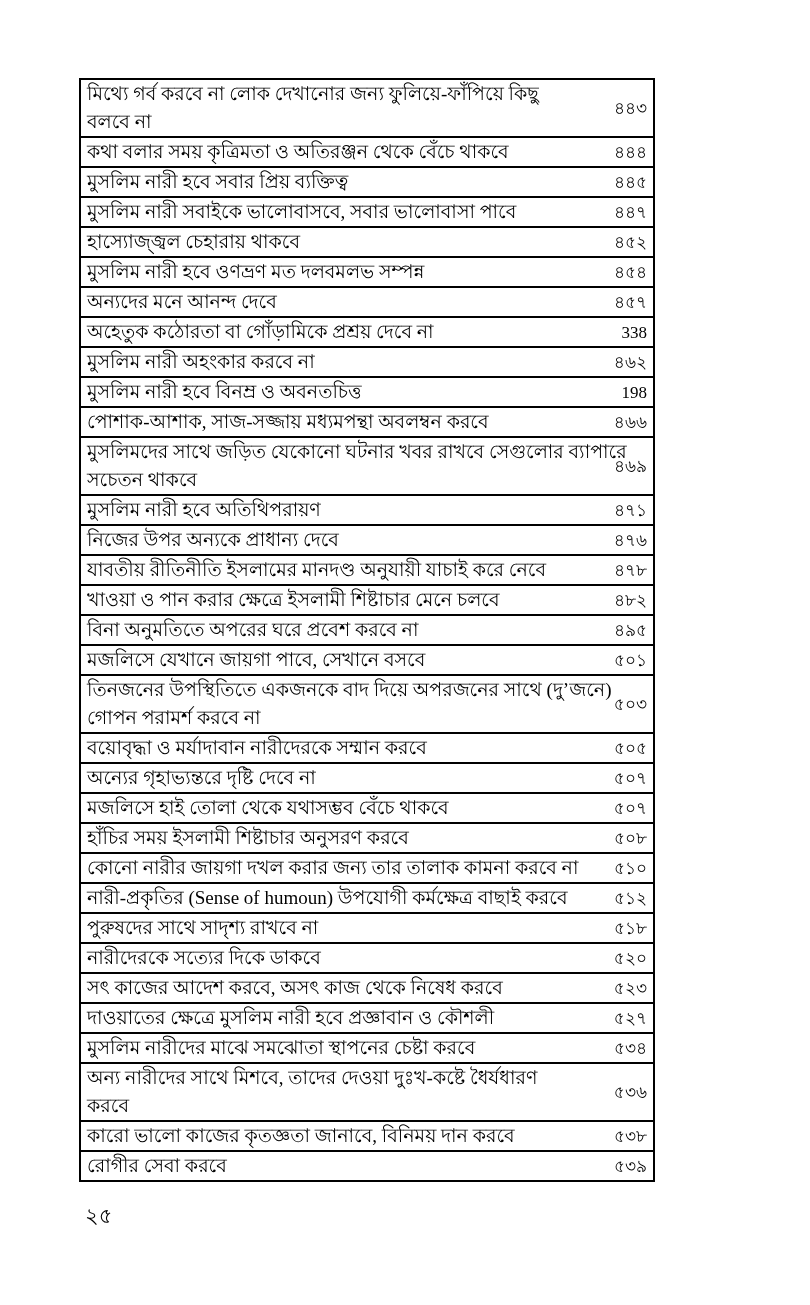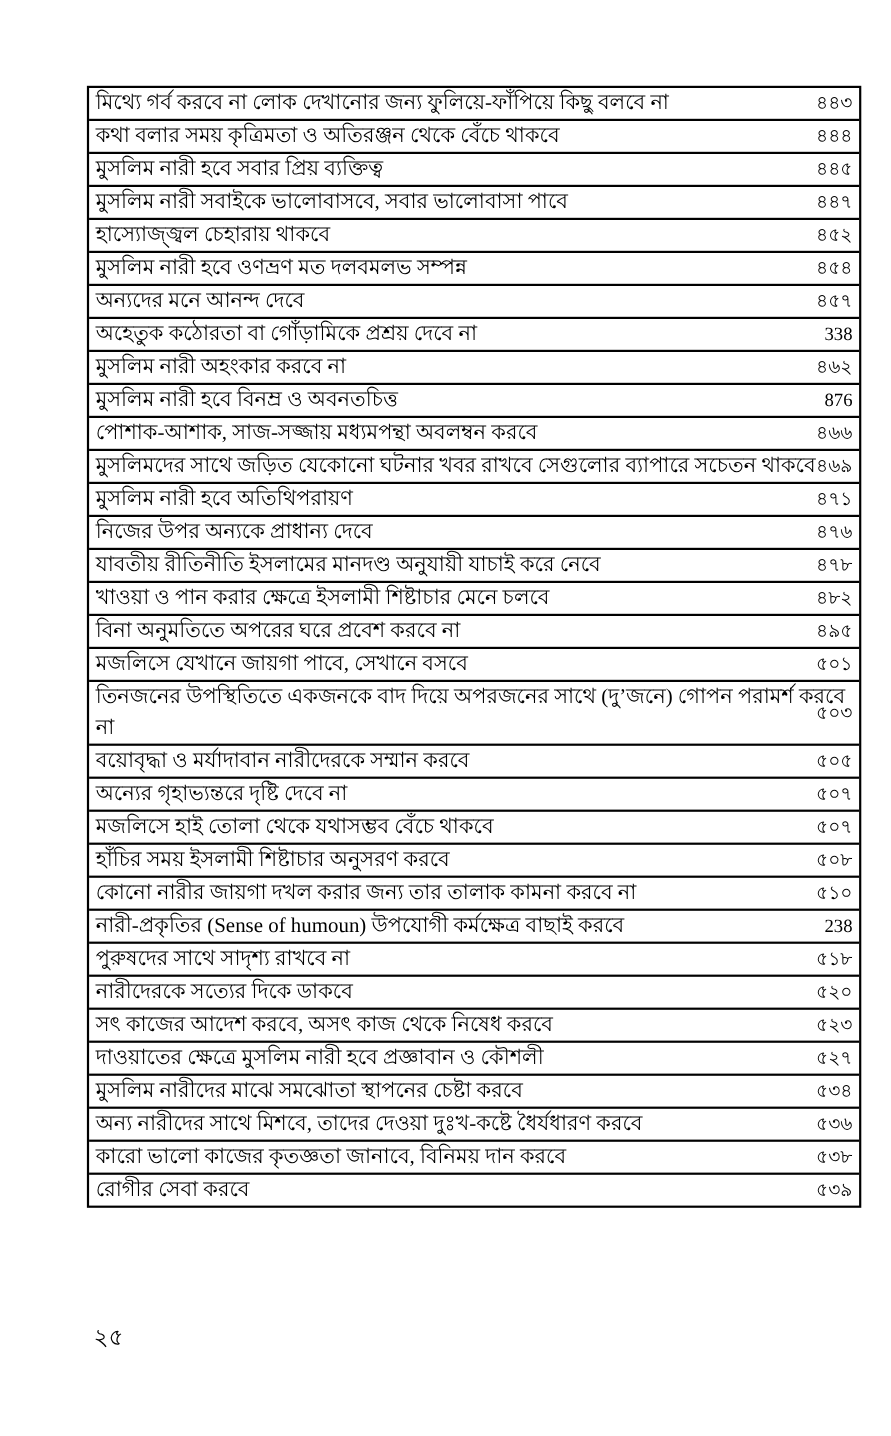--- a/index.html
+++ b/index.html
@@ -12,21 +12,21 @@
     width: 810px;
     height: 1305px;
     font-family: "Liberation Serif", serif;
     color: #000000;
     overflow: hidden;
   }
   .toc-table {
     position: absolute;
     left: 79px;
     top: 78px;
-    width: 704px;
+    width: 576px;
     border: 2px solid #000000;
     box-sizing: border-box;
     background: #ffffff;
   }
   .toc-row {
     position: relative;
     border-bottom: 2px solid #000000;
     min-height: 28px;
     box-sizing: content-box;
   }
@@ -112,21 +112,21 @@
     <div class="toc-page">338</div>
   </div>
 
   <div class="toc-row single">
     <div class="toc-title">মুসলিম নারী অহংকার করবে না</div>
     <div class="toc-page">৪৬২</div>
   </div>
 
   <div class="toc-row single">
     <div class="toc-title">মুসলিম নারী হবে বিনম্র ও অবনতচিত্ত</div>
-    <div class="toc-page">876</div>
+    <div class="toc-page">198</div>
   </div>
 
   <div class="toc-row single">
     <div class="toc-title">পোশাক-আশাক, সাজ-সজ্জায় মধ্যমপন্থা অবলম্বন করবে</div>
     <div class="toc-page">৪৬৬</div>
   </div>
 
   <div class="toc-row">
     <div class="toc-title">মুসলিমদের সাথে জড়িত যেকোনো ঘটনার খবর রাখবে সেগুলোর ব্যাপারে সচেতন থাকবে</div>
     <div class="toc-page">৪৬৯</div>
@@ -187,21 +187,21 @@
     <div class="toc-page">৫০৮</div>
   </div>
 
   <div class="toc-row single">
     <div class="toc-title">কোনো নারীর জায়গা দখল করার জন্য তার তালাক কামনা করবে না</div>
     <div class="toc-page">৫১০</div>
   </div>
 
   <div class="toc-row single">
     <div class="toc-title">নারী-প্রকৃতির (Sense of humoun) উপযোগী কর্মক্ষেত্র বাছাই করবে</div>
-    <div class="toc-page">238</div>
+    <div class="toc-page">৫১২</div>
   </div>
 
   <div class="toc-row single">
     <div class="toc-title">পুরুষদের সাথে সাদৃশ্য রাখবে না</div>
     <div class="toc-page">৫১৮</div>
   </div>
 
   <div class="toc-row single">
     <div class="toc-title">নারীদেরকে সত্যের দিকে ডাকবে</div>
     <div class="toc-page">৫২০</div>

